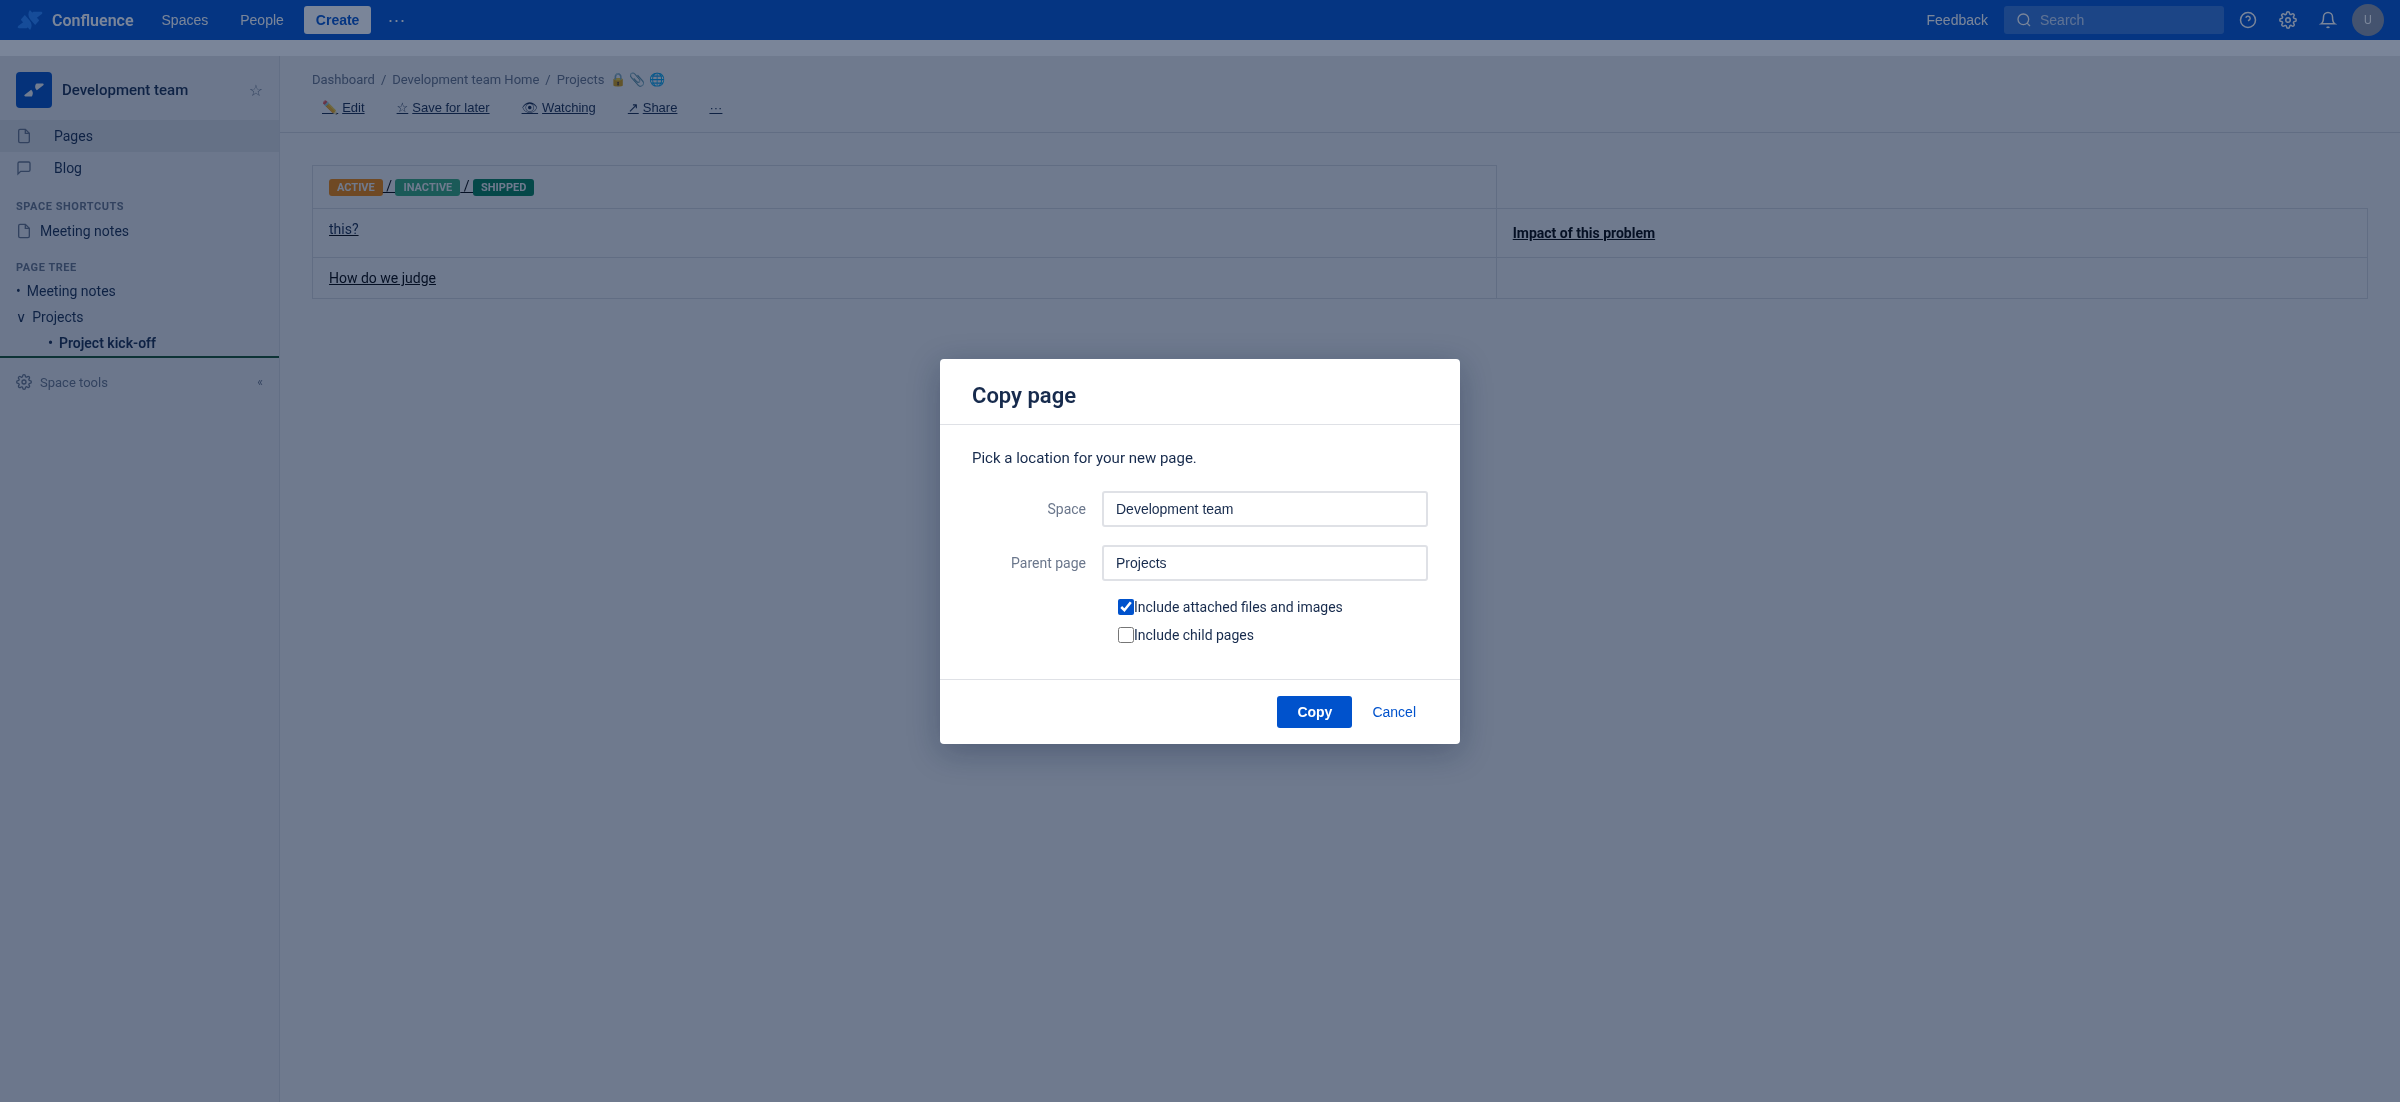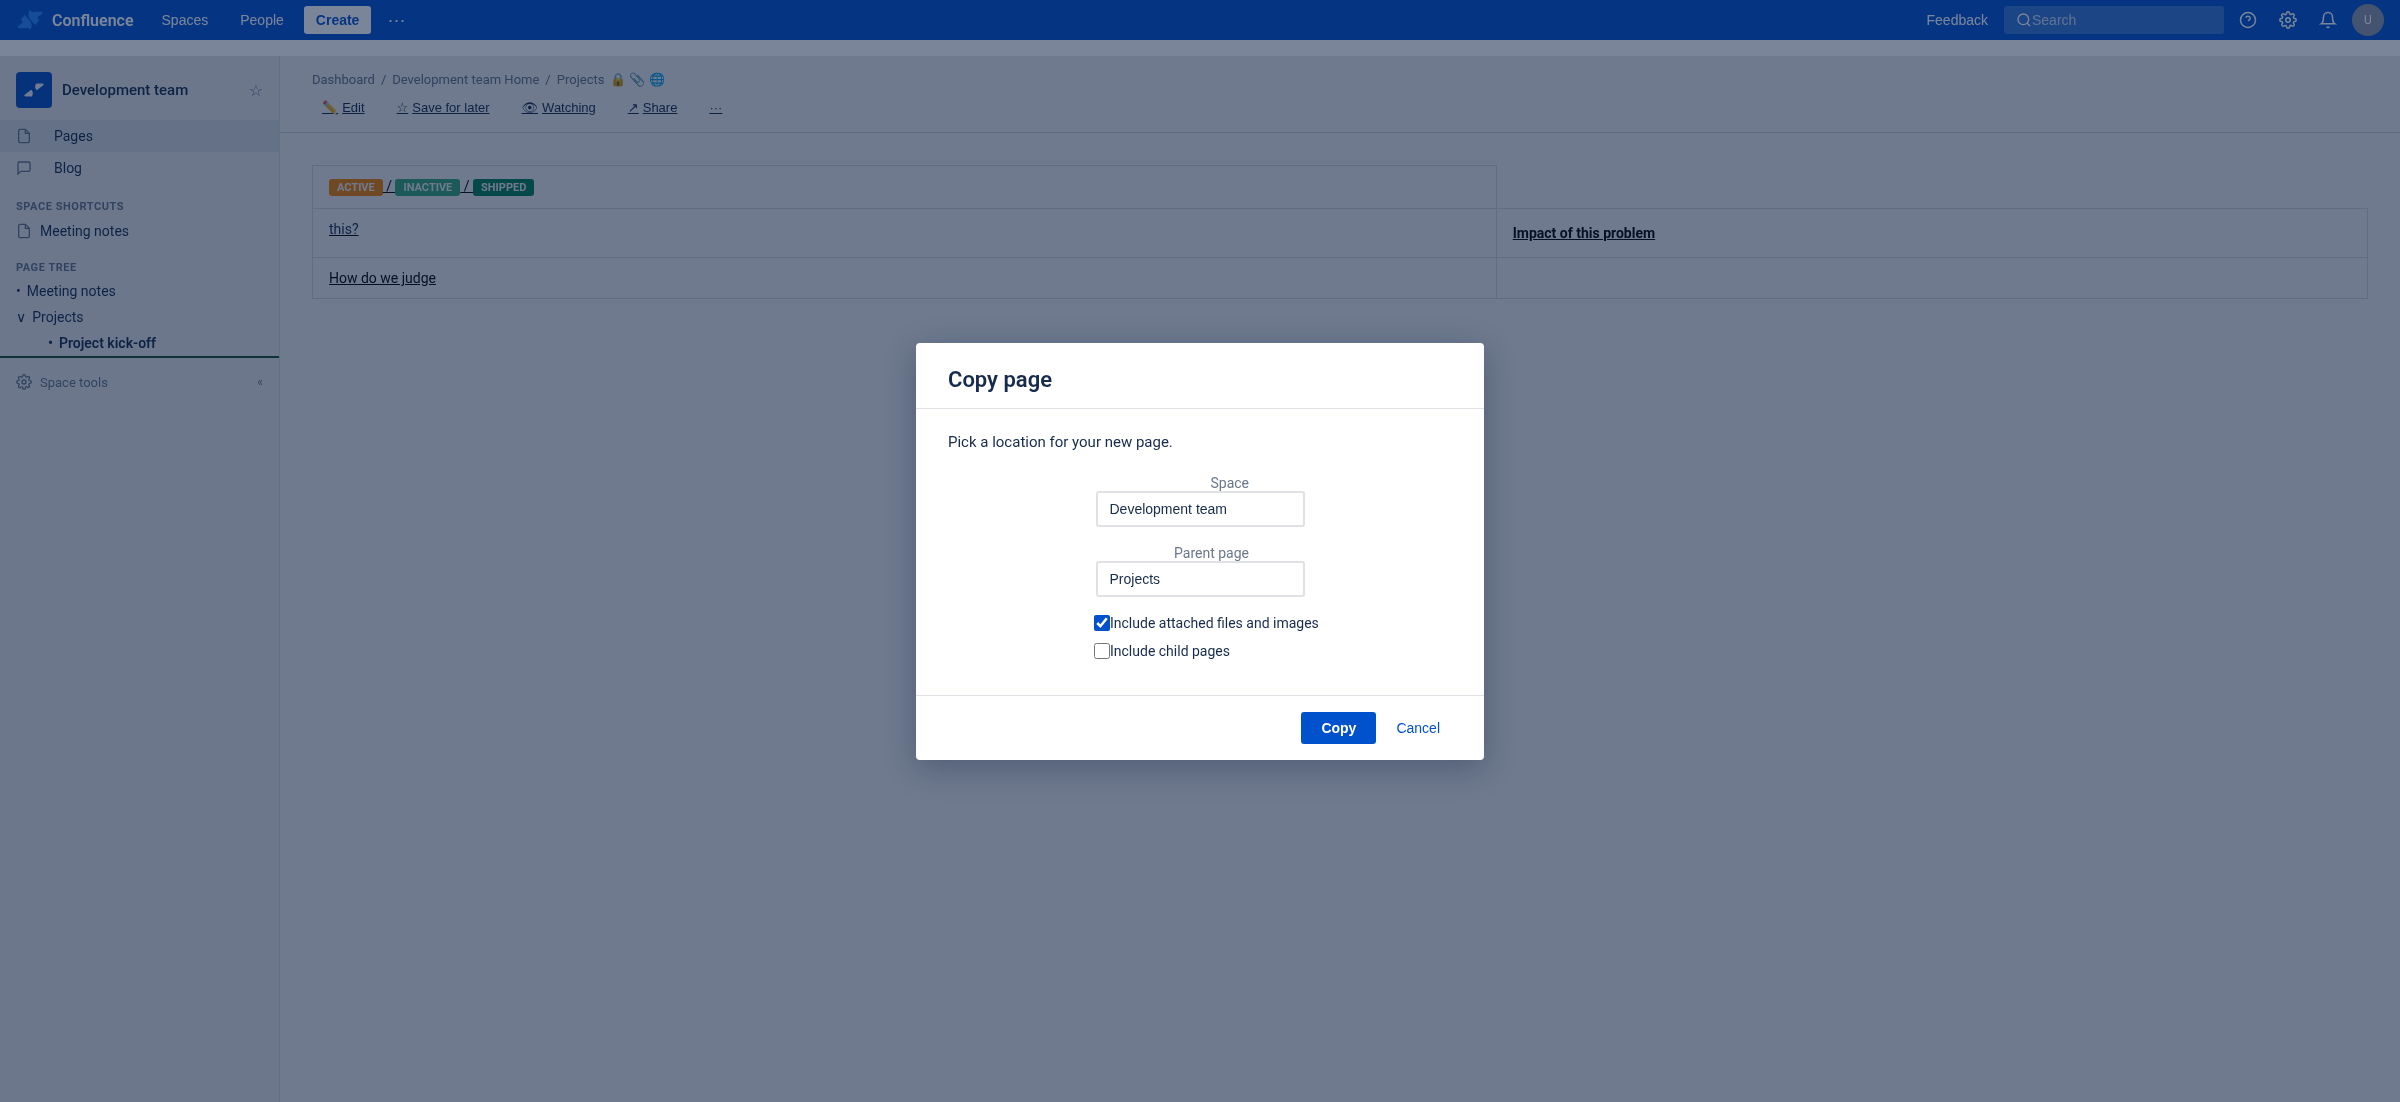--- a/index.html
+++ b/index.html
@@ -21,21 +21,21 @@
       display: flex; align-items: center; gap: 8px; color: #fff; font-weight: 600; font-size: 16px; margin-right: 8px;
     }
     .navbar-logo svg { width: 28px; height: 28px; }
     .navbar-btn {
       color: #fff; background: transparent; border: none; padding: 6px 12px; border-radius: 3px; cursor: pointer; font-size: 14px; display: flex; align-items: center; gap: 4px;
     }
     .navbar-btn.create { background: #fff; color: #0052cc; font-weight: 600; }
     .navbar-more { background: transparent; border: none; color: #fff; padding: 6px 8px; border-radius: 3px; cursor: pointer; font-size: 18px; }
     .navbar-right { margin-left: auto; display: flex; align-items: center; gap: 8px; }
     .search-box {
-      background: rgba(255,255,255,0.2); border: none; border-radius: 3px; padding: 6px 12px; color: #fff; width: 220px; font-size: 14px; display: flex; align-items: center; 
+      background: rgba(255,255,255,0.2); border: none; border-radius: 3px; padding: 6px 12px; color: #fff; width: 220px; font-size: 14px; display: flex; align-items: center; gap: 8px;
     }
     .search-box input { background: transparent; border: none; color: #fff; outline: none; width: 150px; font-size: 14px; }
     .search-box input::placeholder { color: rgba(255,255,255,0.7); }
     .nav-icon-btn { background: transparent; border: none; color: #fff; width: 32px; height: 32px; border-radius: 50%; cursor: pointer; display: flex; align-items: center; justify-content: center; font-size: 16px; }
     .avatar { width: 32px; height: 32px; border-radius: 50%; background: #8993a4; display: flex; align-items: center; justify-content: center; color: #fff; font-size: 12px; cursor: pointer; }
     .feedback-btn { color: #fff; background: transparent; border: none; font-size: 14px; cursor: pointer; padding: 6px 8px; text-align: center; }
 
     
     .main-layout {
       display: flex;
@@ -111,34 +111,34 @@
       z-index: 200;
       display: flex;
       align-items: center;
       justify-content: center;
     }
 
     
     .modal {
       background: #fff;
       border-radius: 4px;
-      width: 568px;
+      width: 520px;
       max-width: 90vw;
       box-shadow: 0 8px 32px rgba(9,30,66,0.31);
       overflow: hidden;
     }
     .modal-header {
       padding: 24px 32px 16px;
       border-bottom: 1px solid #dfe1e6;
     }
     .modal-title { font-size: 22px; font-weight: 600; color: #172b4d; }
     .modal-body { padding: 24px 32px; }
     .modal-subtitle { font-size: 15px; color: #172b4d; margin-bottom: 24px; }
 
-    .form-row { display: flex; align-items: center; margin-bottom: 18px; flex-direction: column; }
+    .form-row { display: flex; align-items: center; margin-bottom: 18px; }
     .form-label { width: 130px; text-align: right; padding-right: 16px; color: #6b778c; font-size: 14px; flex-shrink: 0; }
     .form-input { flex: 1; padding: 8px 12px; border: 2px solid #dfe1e6; border-radius: 3px; font-size: 14px; color: #172b4d; outline: none; }
 
     .checkbox-row { display: flex; align-items: flex-end; margin-bottom: 12px; padding-left: 146px; }
     .checkbox-row label { font-size: 14px; color: #172b4d; cursor: pointer; }
     .checkbox-row input[type=checkbox] { width: 16px; height: 16px; cursor: pointer; accent-color: #0052cc; }
 
     .modal-footer {
       padding: 16px 32px;
       border-top: 1px solid #dfe1e6;

